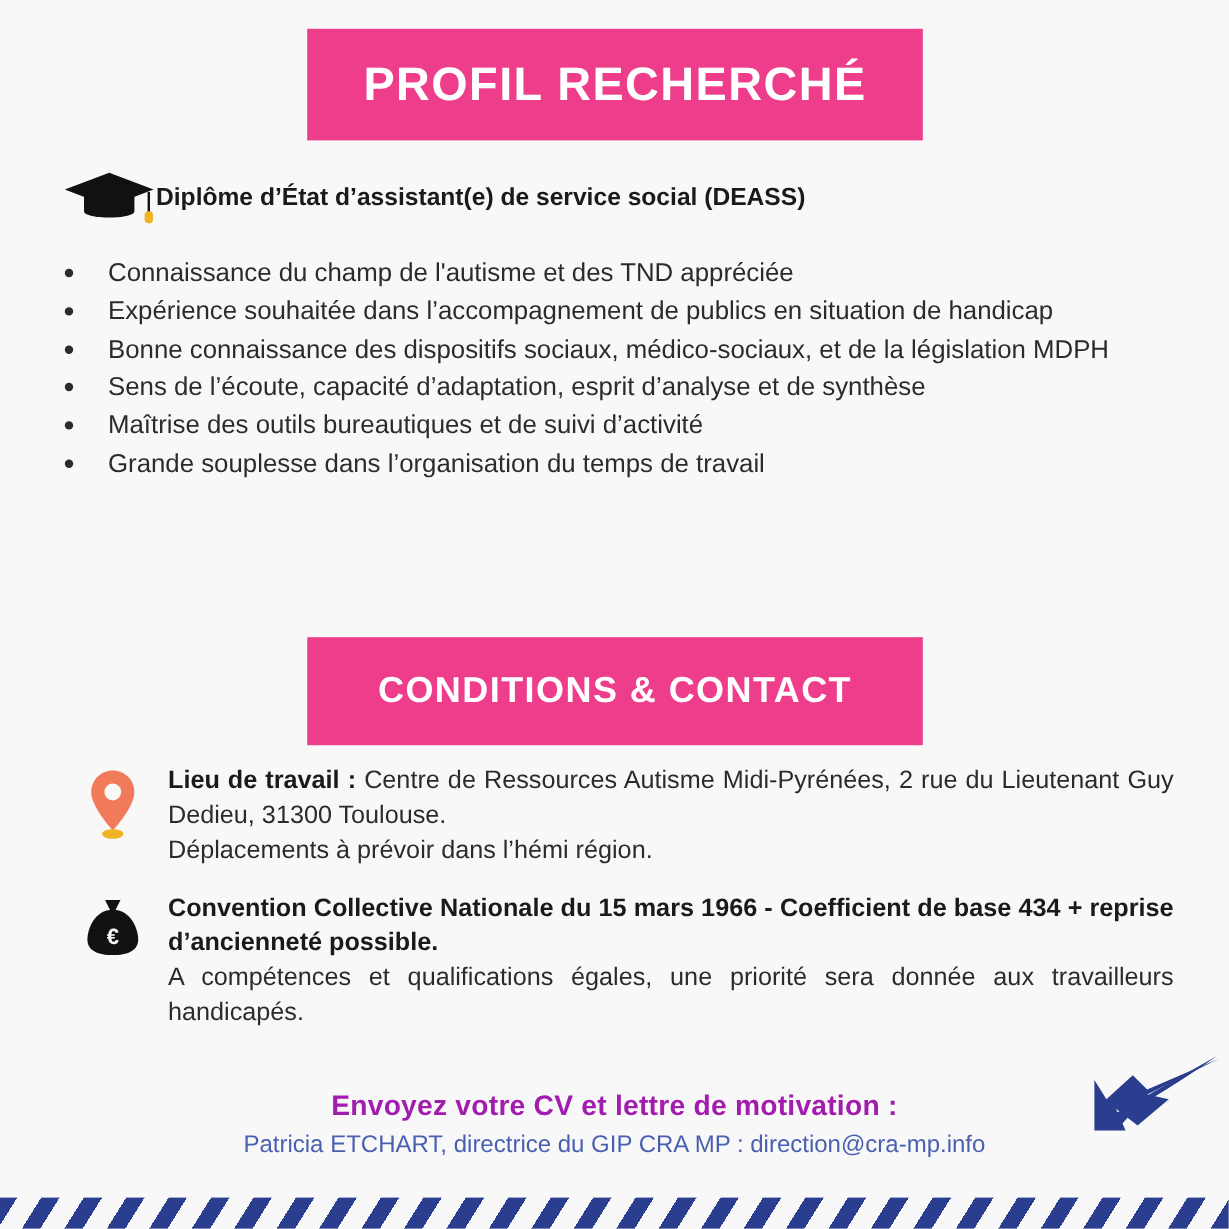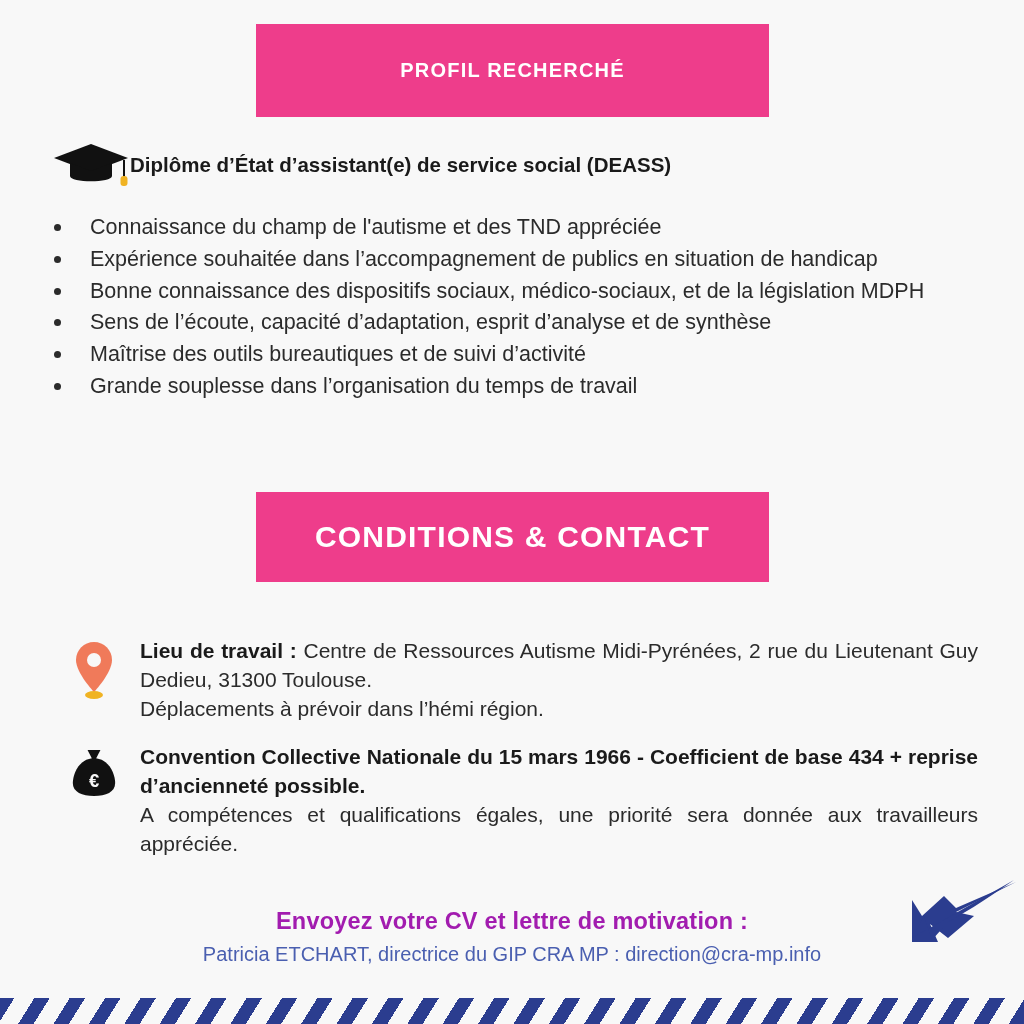--- a/index.html
+++ b/index.html
@@ -23,24 +23,24 @@
     background: #ee3d8b;
     display: flex;
     align-items: center;
     justify-content: center;
     color: #ffffff;
     font-weight: bold;
     letter-spacing: 1.2px;
   }
   #banner-profil {
     left: 256px; top: 24px; width: 513px; height: 93px;
-    font-size: 20px;
+    font-size: 39px;
   }
   #banner-conditions {
-    left: 256px; top: 492px; width: 513px; height: 90px;
+    left: 256px; top: 531px; width: 513px; height: 90px;
     font-size: 30px;
   }
 
   
   .diploma-row {
     position: absolute;
     left: 52px; top: 140px;
     width: 940px;
     display: flex;
     align-items: center;
@@ -189,21 +189,21 @@
   <div class="cond-block" id="cond-salary">
     <span class="icon-cell">
       <svg viewBox="0 0 50 56" width="46" height="52" aria-hidden="true">
         <path d="M18 4 L32 4 L27 14 L23 14 Z" fill="#111111"></path>
         <path d="M25 13 C9 13 2 30 2 40 C2 50 12 54 25 54 C38 54 48 50 48 40 C48 30 41 13 25 13 Z" fill="#111111"></path>
         <text x="25" y="44" font-size="20" font-family="'Liberation Sans', sans-serif" fill="#f8f8f8" text-anchor="middle" font-weight="bold">€</text>
       </svg>
     </span>
     <div class="cond-text">
       <b class="just">Convention Collective Nationale du 15 mars 1966 - Coefficient de base 434 + reprise d’ancienneté possible.</b>
-      <span class="just">A compétences et qualifications égales, une priorité sera donnée aux travailleurs appréciée.</span>
+      <span class="just">A compétences et qualifications égales, une priorité sera donnée aux travailleurs handicapés.</span>
     </div>
   </div>
 
   <span class="arrow">
     <svg viewBox="0 0 110 72" width="110" height="72" aria-hidden="true">
       <path d="M108 6 L48 36 L66 40 L40 62 L22 48 L30 66 L4 66 L4 24 L14 40 L36 20 L48 32 Z" fill="#2b3d8f"></path>
       <path d="M106 4 C86 18 62 34 40 46 L24 64 L16 40 L4 62 Z" fill="#2b3d8f"></path>
     </svg>
   </span>
 

